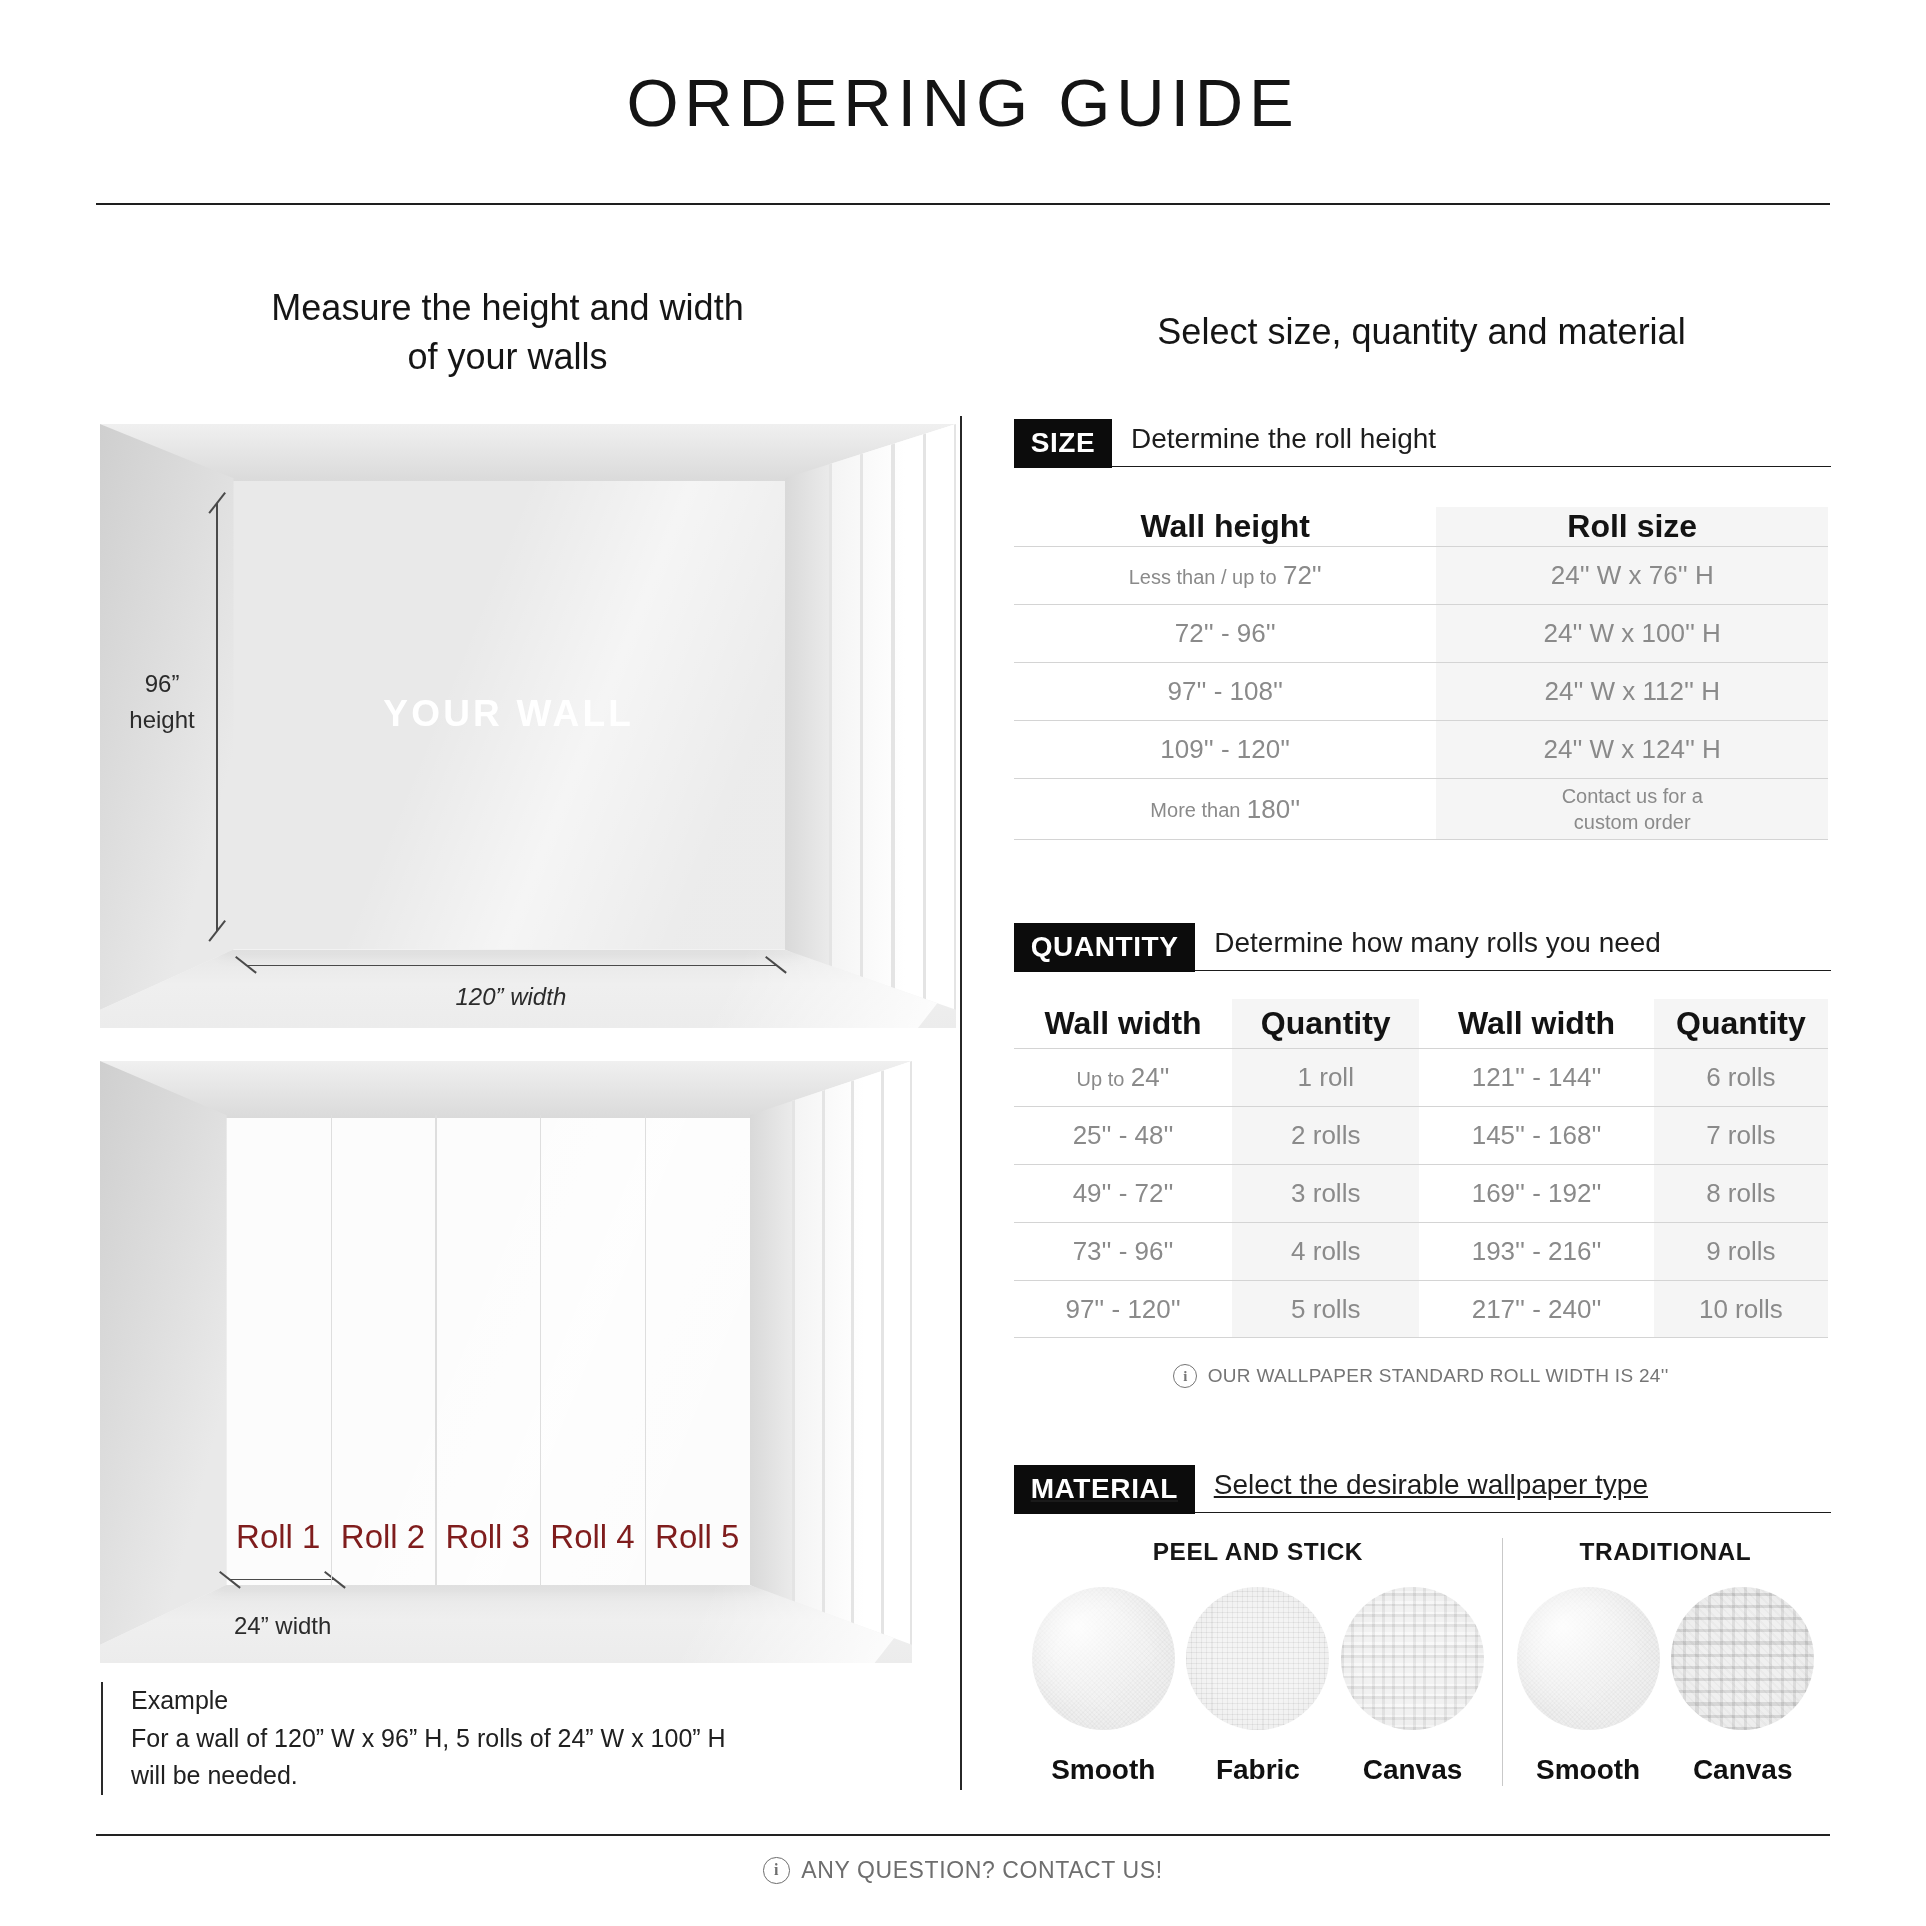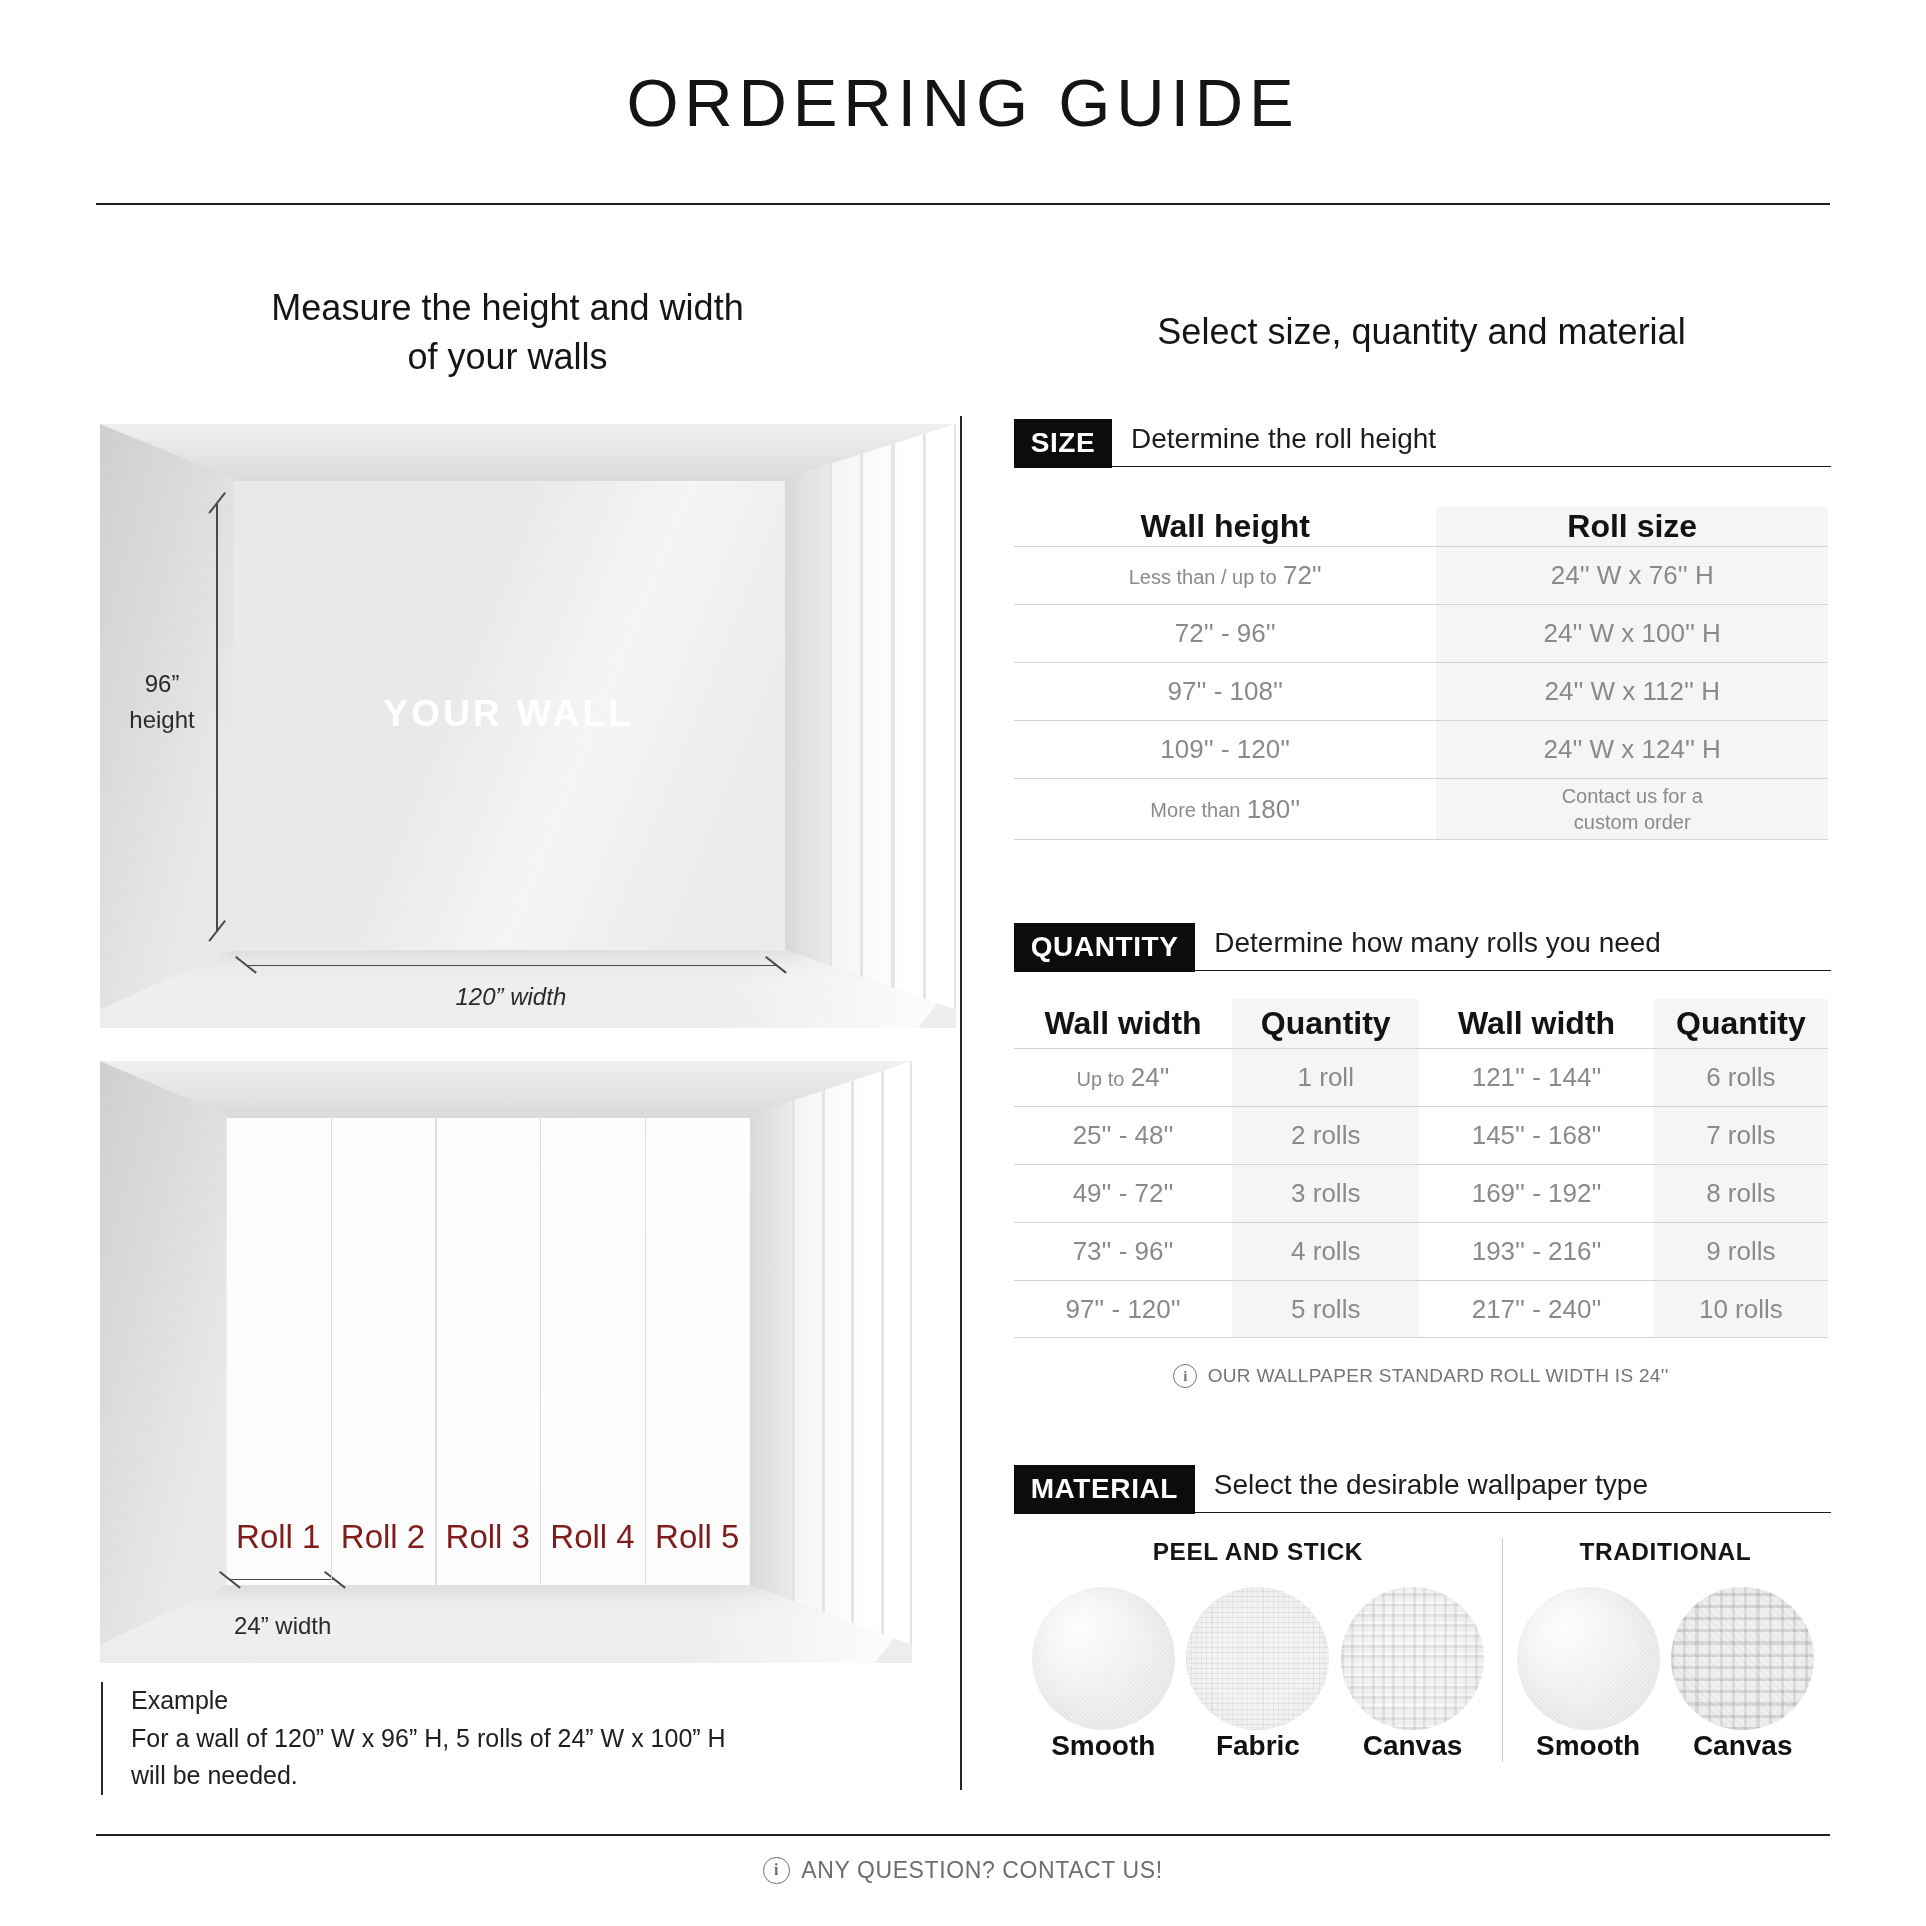--- a/index.html
+++ b/index.html
@@ -77,21 +77,21 @@
 
   
   .example { position:absolute; top:1682px; left:101px; width:809px;
     border-left:2.6px solid #2a2a2a; padding-left:28px;
     font-size:25px; line-height:1.5; color:#202020; }
   .example .ex-body { white-space:pre-line; }
 
   
   .section-head { position:absolute; left:1014px; width:817px; display:flex; align-items:center;
     gap:19px; border-bottom:1.9px solid #1b1b1b; }
-  #size-head { top:419px; } #quantity-head { top:923px; } #material-head { top:1465px; }
+  #size-head { top:419px; } #quantity-head { top:923px; } #material-head { top:1465px;text-decoration:underline; }
   .badge { background:#0c0c0c; color:#ffffff; font-size:28px; font-weight:600;
     letter-spacing:0.6px; padding:7.7px 16.7px 9px; margin-bottom:-1.9px; flex:none; }
   .section-title { font-size:28px; color:#1d1d1d; font-weight:400; padding-bottom:6.4px; white-space:nowrap; }
 
   .grid-table { position:absolute; left:1014px; width:814px; display:grid; }
   #size-table { top:507px; grid-template-columns:51.9% 48.1%;
     grid-template-rows:39px 58px 58px 58px 58px 62px; }
   #quantity-table { top:999px; grid-template-columns:26.8% 23.0% 28.8% 21.4%;
     grid-template-rows:49px repeat(5, 58px); }
   .cell { display:flex; align-items:center; justify-content:center; text-align:center; }
@@ -113,21 +113,21 @@
   
   #material-content { position:absolute; top:1538px; left:1014px; width:814px; display:flex; }
   .mat-group { display:flex; flex-direction:column; }
   .mat-group.g0 { width:60%; }
   .mat-group.g1 { width:40%; border-left:1.3px solid #c9c9c9; }
   .mat-group-title { text-align:center; font-size:24.4px; font-weight:600; letter-spacing:0.6px; color:#161616; }
   .mat-options { display:flex; justify-content:center; gap:11.6px; margin-top:20.5px; }
   .mat-option { display:flex; flex-direction:column; align-items:center; }
   .mat-circle { width:143px; height:143px; border-radius:50%;
     box-shadow:inset 0 0 32px rgba(0,0,0,0.035); }
-  .mat-label { margin-top:0; font-size:28px; font-weight:600; color:#111111; }
+  .mat-label { margin-top:24px; font-size:28px; font-weight:600; color:#111111; }
   .tex-smooth { background-color:#f1f1f1;
     background-image:
       radial-gradient(circle at 32% 28%, rgba(255,255,255,0.9), rgba(255,255,255,0) 60%),
       repeating-linear-gradient(45deg, rgba(0,0,0,0.018) 0 1.3px, rgba(0,0,0,0) 1.3px 3.2px),
       repeating-linear-gradient(-45deg, rgba(0,0,0,0.018) 0 1.3px, rgba(0,0,0,0) 1.3px 3.2px); }
   .tex-fabric { background-color:#f4f4f4;
     background-image:
       repeating-linear-gradient(0deg,  rgba(0,0,0,0.06) 0 1px, rgba(0,0,0,0) 1px 5.1px),
       repeating-linear-gradient(90deg, rgba(0,0,0,0.05) 0 1px, rgba(0,0,0,0) 1px 5.1px); }
   .tex-canvas { background-color:#f2f2f2;

